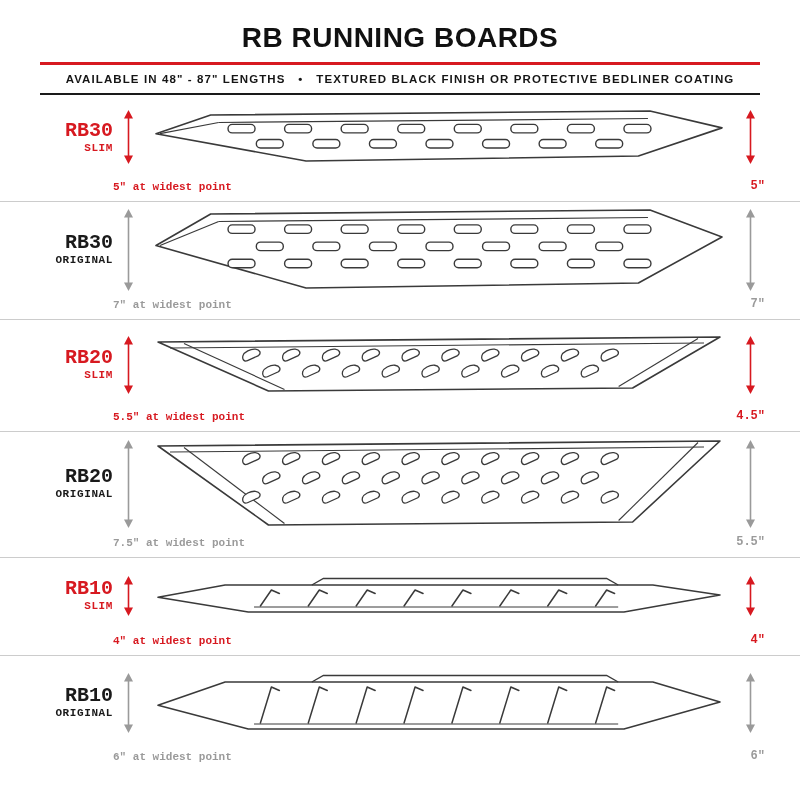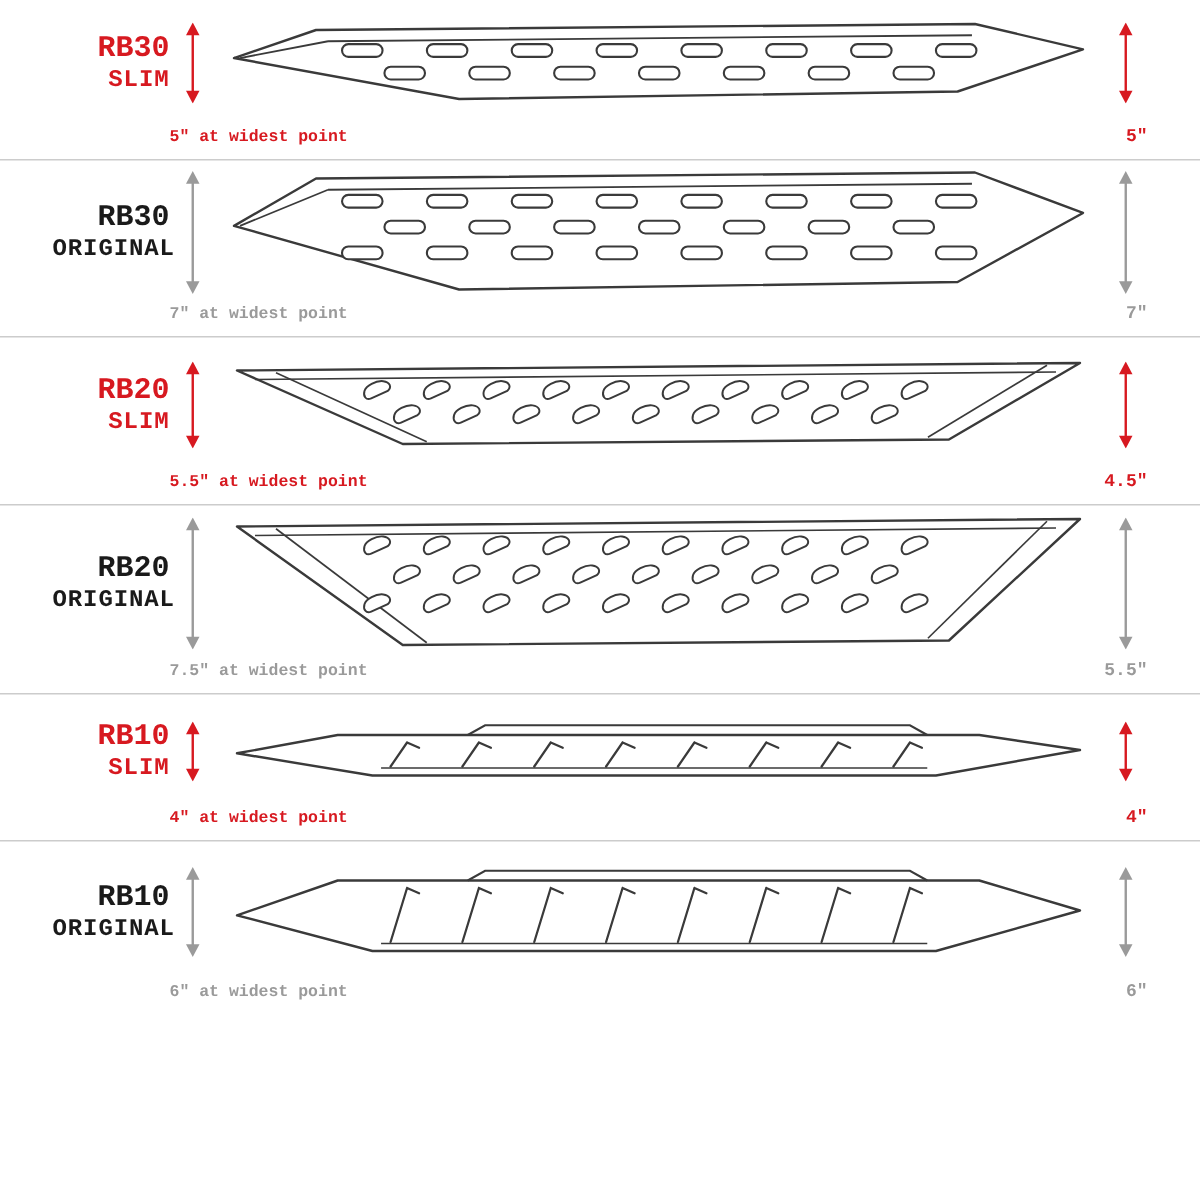--- a/index.html
+++ b/index.html
@@ -22,33 +22,39 @@
   .row + .row { border-top:1px solid #cccccc; }
   .row[data-idx="0"] { height:106px; }
   .row[data-idx="1"] { height:118px; }
   .row[data-idx="2"] { height:112px; }
   .row[data-idx="3"] { height:126px; }
   .row[data-idx="4"] { height:98px;  }
   .row[data-idx="5"] { height:116px; }
 
   .labelcol { width:78px; flex:none; text-align:right; line-height:1.05; }
   .model   { font-size:20px; font-weight:bold; }
-  .variant { font-size:16px; font-weight:bold; letter-spacing:0.6px; margin-top:2px; }
+  .variant { font-size:11px; font-weight:bold; letter-spacing:0.6px; margin-top:2px; }
 
   .arrowcol { width:30px; flex:none; display:flex; justify-content:center; align-items:center; }
   .boardwrap { flex:1; min-width:0; display:flex; justify-content:center; align-items:center; }
 
   .wnote { position:absolute; left:113px; bottom:8px; font-size:11px; font-weight:bold; }
   .hnote { position:absolute; right:35px; bottom:8px; font-size:12px; font-weight:bold; }
 </style>
 </head>
 <body>
 
 <div class="page">
 
+  <header>
+    <h1 class="title">RB RUNNING BOARDS</h1>
+    <div class="rule rule-red"></div>
+    <div class="subtitle">AVAILABLE IN 48" - 87" LENGTHS   •   TEXTURED BLACK FINISH OR PROTECTIVE BEDLINER COATING</div>
+    <div class="rule rule-black"></div>
+  </header>
 
   <div class="rows">
 
     <div class="row" data-idx="0">
       <div class="labelcol">
         <div class="model" style="color: rgb(215, 25, 32);">RB30</div>
         <div class="variant" style="color: rgb(215, 25, 32);">SLIM</div>
       </div>
       <div class="arrowcol arrow-left">
           <svg width="15" height="54" viewBox="0 0 15 54" xmlns="http://www.w3.org/2000/svg">

